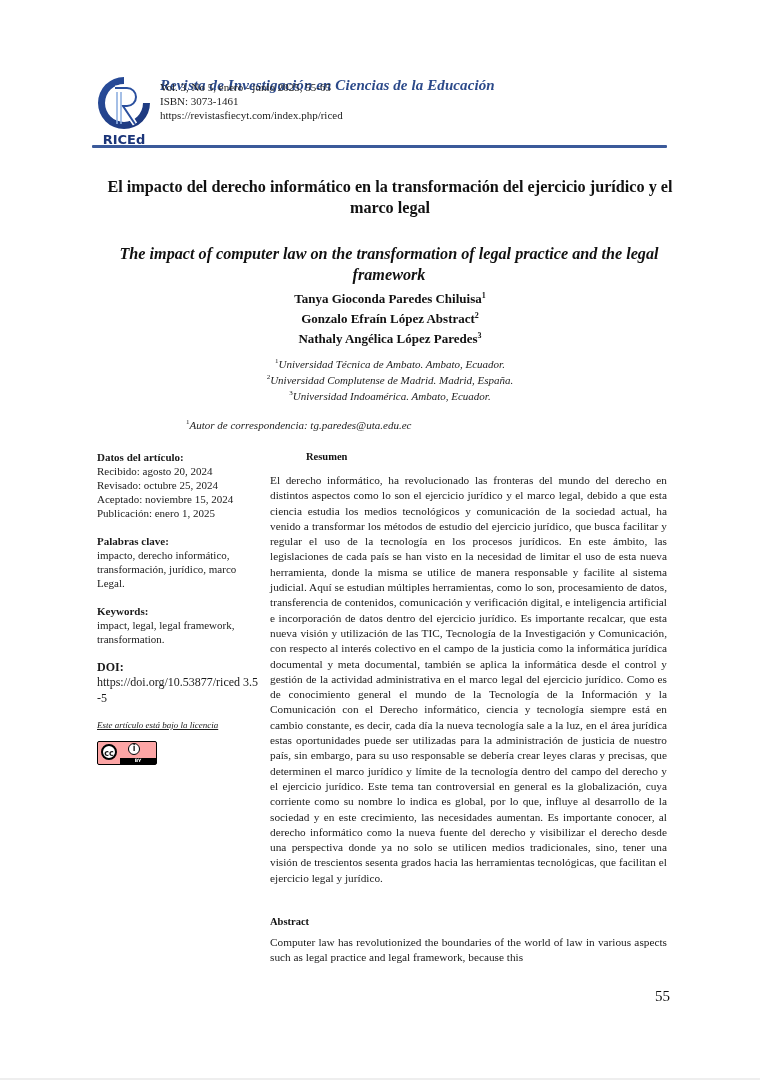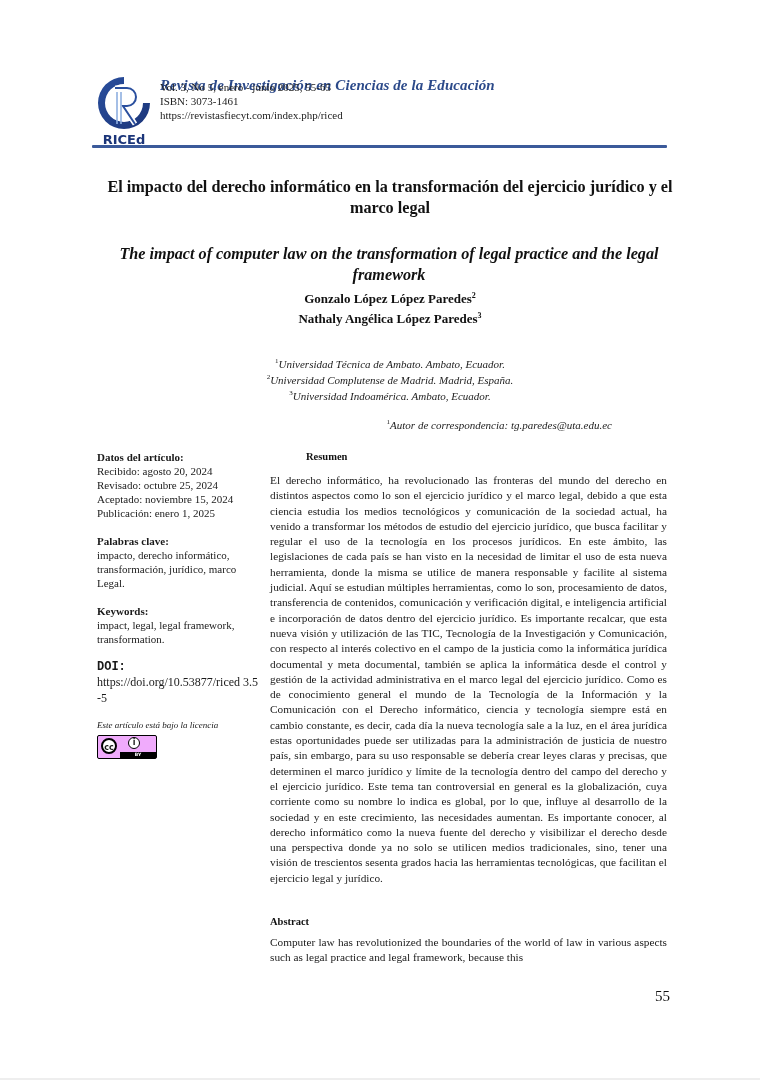--- a/index.html
+++ b/index.html
@@ -45,38 +45,38 @@
       text-align: center; font-size: 13px; font-weight: bold; line-height: 20px; color: #111;
     }
     .authors sup { font-size: 8px; vertical-align: super; line-height: 0; }
 
     .affiliations {
       position: absolute; left: 180px; top: 356px; width: 420px;
       text-align: center; font-size: 11px; font-style: italic; line-height: 16px; color: #222;
     }
     .affiliations sup, .corresp sup { font-size: 7px; vertical-align: super; line-height: 0; font-style: normal; }
     .corresp {
-      position: absolute; left: 192px; top: 419px; width: 420px;
-      text-align: right; font-size: 11px; font-style: italic; color: #222;
+      position: absolute; left: 186px; top: 419px; width: 420px;
+      text-align: left; font-size: 11px; font-style: italic; color: #222;
     }
 
     
     .sidebar {
       position: absolute; left: 97px; top: 450px; width: 165px;
       font-size: 11px; line-height: 14px; color: #1a1a1a;
     }
     .sidebar .block { margin-bottom: 14px; }
     .sidebar .label { font-weight: bold; }
-    .sidebar .doi-label { font-weight: bold; font-size: 12px; font-family: Liberation Mono, monospace; }
+    .sidebar .doi-label { font-weight: bold; font-size: 12px; }
     .sidebar .doi-val { font-size: 12px; line-height: 16px; word-break: break-all; }
     .license-note {
-      font-size: 9px; font-style: italic; white-space: nowrap; margin-top: -2px;
+      font-size: 9px; font-style: italic; text-decoration: underline; white-space: nowrap; margin-top: -2px;
     }
     .cc-badge {
-      margin-top: 3px; width: 58px; height: 22px; background: #f0abfc; border: 1.5px solid #000;
+      margin-top: 9px; width: 58px; height: 22px; background: #fca5a5; border: 1.5px solid #000;
       border-radius: 2px; position: relative;
     }
     .cc-badge .cc { position: absolute; left: 3px; top: 2px; width: 16px; height: 16px; border-radius: 50%;
       background: #fff; border: 2px solid #000; font: bold 8px "DejaVu Sans", sans-serif; text-align: center; line-height: 16px; box-sizing: border-box; }
     .cc-badge .by { position: absolute; left: 30px; top: 1px; width: 12px; height: 12px; border-radius: 50%;
       background: #fff; border: 1.5px solid #000; font: bold 8px "DejaVu Sans", sans-serif; text-align: center; line-height: 10px; box-sizing: border-box; }
     .cc-badge .bystrip { position: absolute; left: 22px; right: 0; bottom: 0; height: 6px; background: #000;
       color: #fff; font: bold 4.5px "DejaVu Sans", sans-serif; text-align: center; line-height: 6px; }
 
     
@@ -125,21 +125,22 @@
     <div>Vol. 3, No 5, enero - junio 2025, 55-65</div>
     <div>ISBN: 3073-1461</div>
     <div>https://revistasfiecyt.com/index.php/riced</div>
   </div>
   <div class="header-rule"></div>
 
   <div class="title-es">El impacto del derecho informático en la transformación del ejercicio jurídico y el marco legal</div>
   <div class="title-en">The impact of computer law on the transformation of legal practice and the legal framework</div>
 
   <div class="authors">
-    <div><span>Gonzalo López López Paredes</span><sup>2</sup></div>
+    <div><span>Tanya Gioconda Paredes Chiluisa</span><sup>1</sup></div>
+    <div><span>Gonzalo Efraín López Abstract</span><sup>2</sup></div>
     <div><span>Nathaly Angélica López Paredes</span><sup>3</sup></div>
   </div>
 
   <div class="affiliations">
     <div><sup>1</sup><span>Universidad Técnica de Ambato. Ambato, Ecuador.</span></div>
     <div><sup>2</sup><span>Universidad Complutense de Madrid. Madrid, España.</span></div>
     <div><sup>3</sup><span>Universidad Indoamérica. Ambato, Ecuador.</span></div>
   </div>
 
   <div class="corresp"><sup>1</sup><span>Autor de correspondencia: tg.paredes@uta.edu.ec</span></div>

